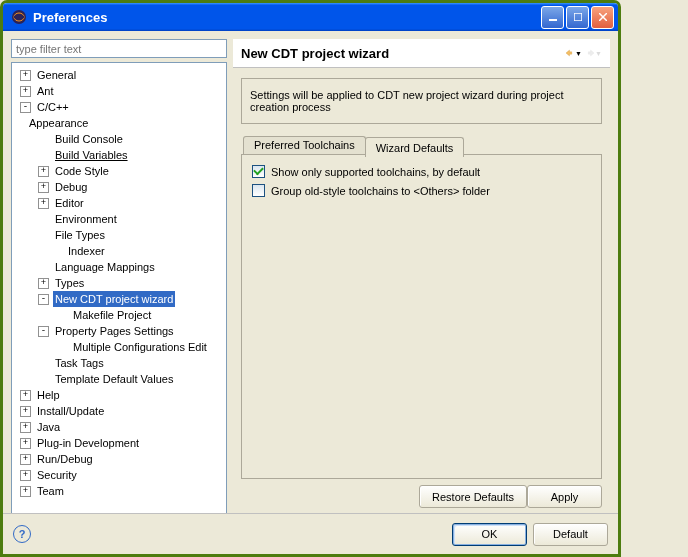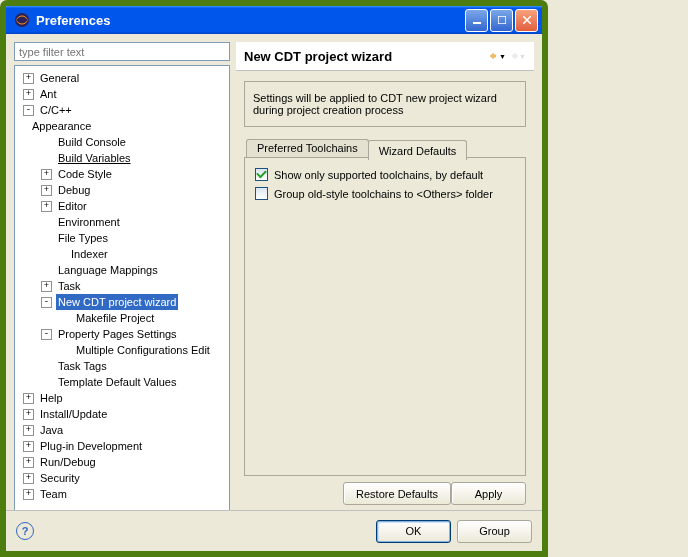--- a/index.html
+++ b/index.html
@@ -1,16 +1,16 @@
 <!DOCTYPE html>
 <html><head>
 <meta charset="utf-8">
 <style>
 html,body{margin:0;padding:0;font-family:Tahoma,Arial,sans-serif;font-size:11px;color:#000;background:#ece9d8}
-.window{width:548px;height:557px;border:6px solid #4d7c0f;border-radius:7px 7px 0 0;background:#ece9d8;position:relative;box-sizing:border-box;overflow:hidden}
+.window{width:621px;height:557px;border:3px solid #4d7c0f;border-radius:7px 7px 0 0;background:#ece9d8;position:relative;box-sizing:border-box;overflow:hidden}
 .titlebar{height:28px;background:linear-gradient(to bottom,#3a95ff 0%,#0055ea 8%,#0055ea 92%,#0040c0 100%);display:flex;align-items:center;padding:0 4px;color:#fff}
 .titlebar .app-icon{width:16px;height:16px;margin:0 4px;display:inline-block}
 .titlebar .app-icon svg{display:block}
 .titlebar .title{font-weight:bold;font-size:13px;flex:1;padding-left:2px}
 .win-btns{display:flex;gap:2px}
 .win-btn{width:21px;height:21px;border:1px solid #fff;border-radius:3px;display:flex;align-items:center;justify-content:center;font-family:Marlett,Arial;font-size:10px;color:#fff;cursor:default}
 .win-min,.win-max{background:linear-gradient(to bottom,#7ba7e8,#3367d0)}
 .win-close{background:linear-gradient(to bottom,#f7a27d,#e25f3f)}
 .body{display:flex;height:calc(100% - 28px - 40px);padding:8px 8px 0 8px;box-sizing:border-box}
 .left-pane{width:216px;display:flex;flex-direction:column;margin-right:6px}
@@ -128,21 +128,21 @@
           <div class="node" style="padding-left: 39px;">
             <span class="noexp"></span>
             <span class="lbl">Indexer</span>
           </div>
           <div class="node" style="padding-left: 26px;">
             <span class="noexp"></span>
             <span class="lbl">Language Mappings</span>
           </div>
           <div class="node" style="padding-left: 26px;">
             <span class="exp">+</span>
-            <span class="lbl">Task</span>
+            <span class="lbl">Types</span>
           </div>
           <div class="node sel" style="padding-left: 26px;">
             <span class="exp">-</span>
             <span class="lbl">New CDT project wizard</span>
           </div>
           <div class="node" style="padding-left: 44px;">
             <span class="noexp"></span>
             <span class="lbl">Makefile Project</span>
           </div>
           <div class="node" style="padding-left: 26px;">
@@ -232,16 +232,16 @@
           <button class="btn">Apply</button>
         </div>
       </div>
     </div>
   </div>
 
   <div class="footer">
     <div class="help">?</div>
     <div class="spacer"></div>
     <button class="btn default">OK</button>
-    <button class="btn" style="margin-left:6px">Group</button>
+    <button class="btn" style="margin-left:6px">Default</button>
   </div>
 
 </div>
 
 </body></html>

